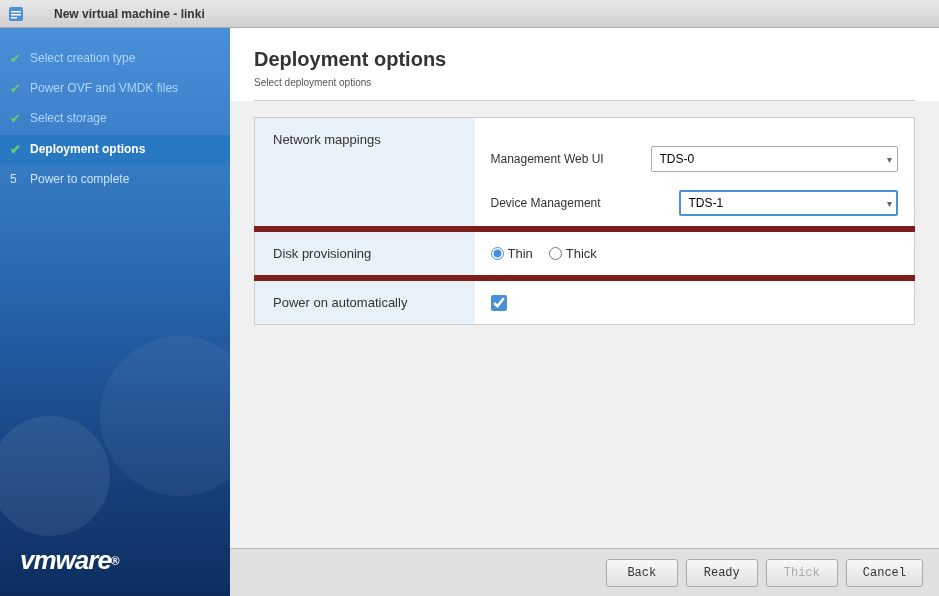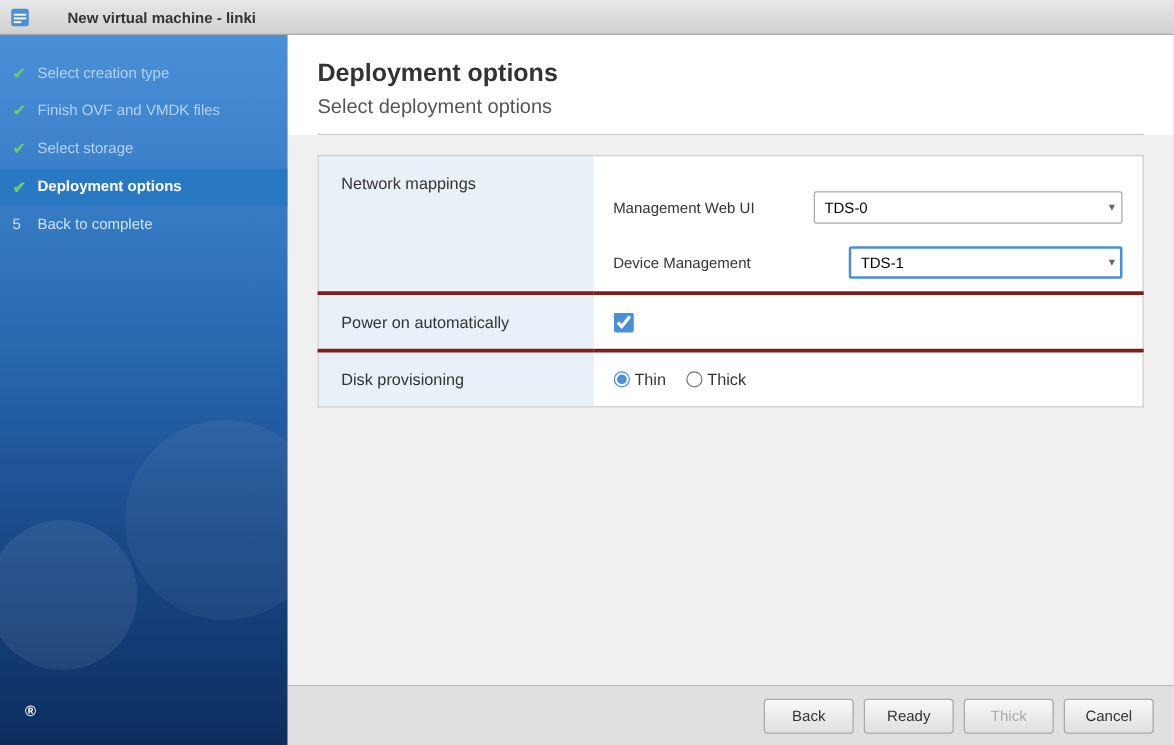--- a/index.html
+++ b/index.html
@@ -138,21 +138,21 @@
     }
 
     .content-title {
       font-size: 20px;
       font-weight: bold;
       color: #333;
       margin-bottom: 6px;
     }
 
     .content-subtitle {
-      font-size: 16px;
+      font-size: 10px;
       color: #555;
       padding-bottom: 12px;
     }
 
     .header-divider {
       height: 1px;
       background: #ccc;
       margin: 0 0 0 0;
     }
 
@@ -165,21 +165,21 @@
 
     
     .options-table {
       width: 100%;
       border-collapse: collapse;
       background: #fff;
       border: 1px solid #ccc;
     }
 
     .options-table tr {
-      border-bottom: 3px solid #7f1d1d;
+      border-bottom: 6px solid #7f1d1d;
     }
 
     .options-table tr:last-child {
       border-bottom: none;
     }
 
     .option-label-cell {
       background: #e8f0f8;
       padding: 14px 18px;
       color: #333;
@@ -292,20 +292,21 @@
     .footer-btn {
       height: 28px;
       min-width: 72px;
       padding: 0 16px;
       border: 1px solid #aaa;
       border-radius: 3px;
       font-size: 12px;
       cursor: pointer;
       background: linear-gradient(to bottom, #f8f8f8, #e0e0e0);
       color: #333;
+      font-family: Liberation Mono, monospace;
     }
 
     .footer-btn:disabled {
       color: #aaa;
       cursor: default;
     }
 
     
     .sidebar-decoration {
       position: absolute;
@@ -347,40 +348,41 @@
 
     <div class="sidebar-steps">
 
       <div class="step-item completed">
         <span class="step-check">✔</span>
         <span class="step-label">Select creation type</span>
       </div>
 
       <div class="step-item completed">
         <span class="step-check">✔</span>
-        <span class="step-label">Finish OVF and VMDK files</span>
+        <span class="step-label">Power OVF and VMDK files</span>
       </div>
 
       <div class="step-item completed">
         <span class="step-check">✔</span>
         <span class="step-label">Select storage</span>
       </div>
 
       <div class="step-item active">
         <span class="step-check">✔</span>
         <span class="step-label">Deployment options</span>
       </div>
 
       <div class="step-item">
         <span class="step-number">5</span>
-        <span class="step-label">Back to complete</span>
+        <span class="step-label">Power to complete</span>
       </div>
     </div>
 
     <div class="vmware-logo">
+      <span class="vm-text"><strong>vm</strong>ware</span>
         <span class="reg-mark">®</span>
     </div>
   </div>
 
   <div class="content-area">
     <div class="content-header">
       <div class="content-title">Deployment options</div>
       <div class="content-subtitle">Select deployment options</div>
       <div class="header-divider"></div>
     </div>
@@ -410,48 +412,48 @@
               <div class="select-wrapper active-border">
                 <select>
                   <option>TDS-0</option>
                   <option selected="">TDS-1</option>
                   <option>TDS-2</option>
                 </select>
                 <span class="select-arrow">▾</span>
               </div>
             </div>
 
-          </td>
-        </tr>
-
-        <tr>
-          <td class="option-label-cell">Power on automatically</td>
-          <td class="option-content-cell">
-            <div class="checkbox-option">
-              <input type="checkbox" checked="" style="">
-            </div>
           </td>
         </tr>
 
         <tr>
           <td class="option-label-cell">Disk provisioning</td>
           <td class="option-content-cell">
             <div class="radio-group">
               <label class="radio-option">
                 <input type="radio" name="disk-provisioning" value="thin" checked="" style="">
                 <span>Thin</span>
               </label>
               <label class="radio-option">
                 <input type="radio" name="disk-provisioning" value="thick" style="">
                 <span>Thick</span>
               </label>
             </div>
           </td>
         </tr>
 
+        <tr>
+          <td class="option-label-cell">Power on automatically</td>
+          <td class="option-content-cell">
+            <div class="checkbox-option">
+              <input type="checkbox" checked="" style="">
+            </div>
+          </td>
+        </tr>
+
       </tbody>
         </table>
     </div>
 
     <div class="footer">
       <button class="footer-btn">Back</button>
       <button class="footer-btn">Ready</button>
       <button class="footer-btn" disabled="">Thick</button>
       <button class="footer-btn">Cancel</button>
     </div>

